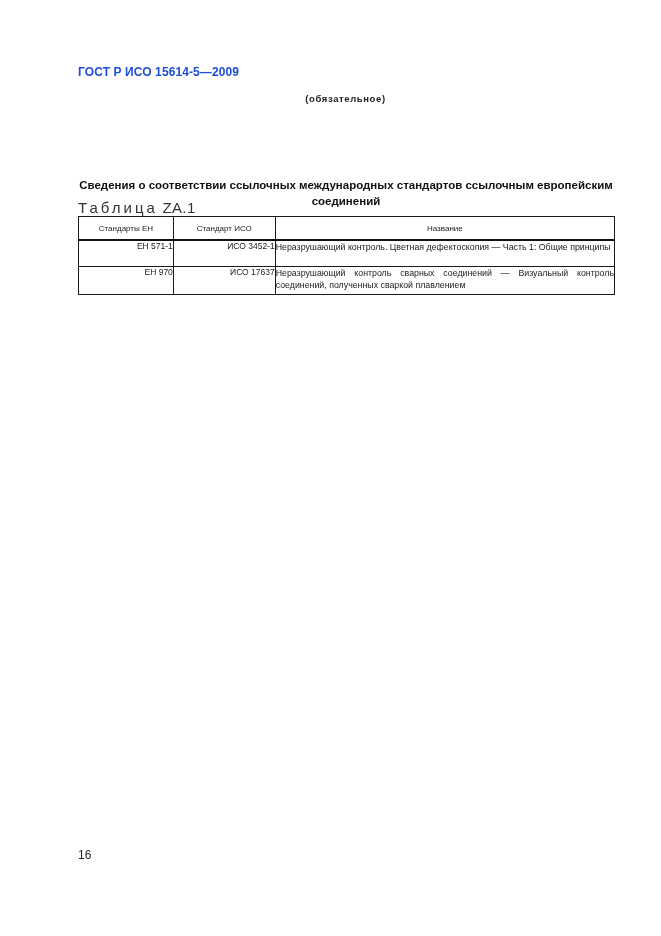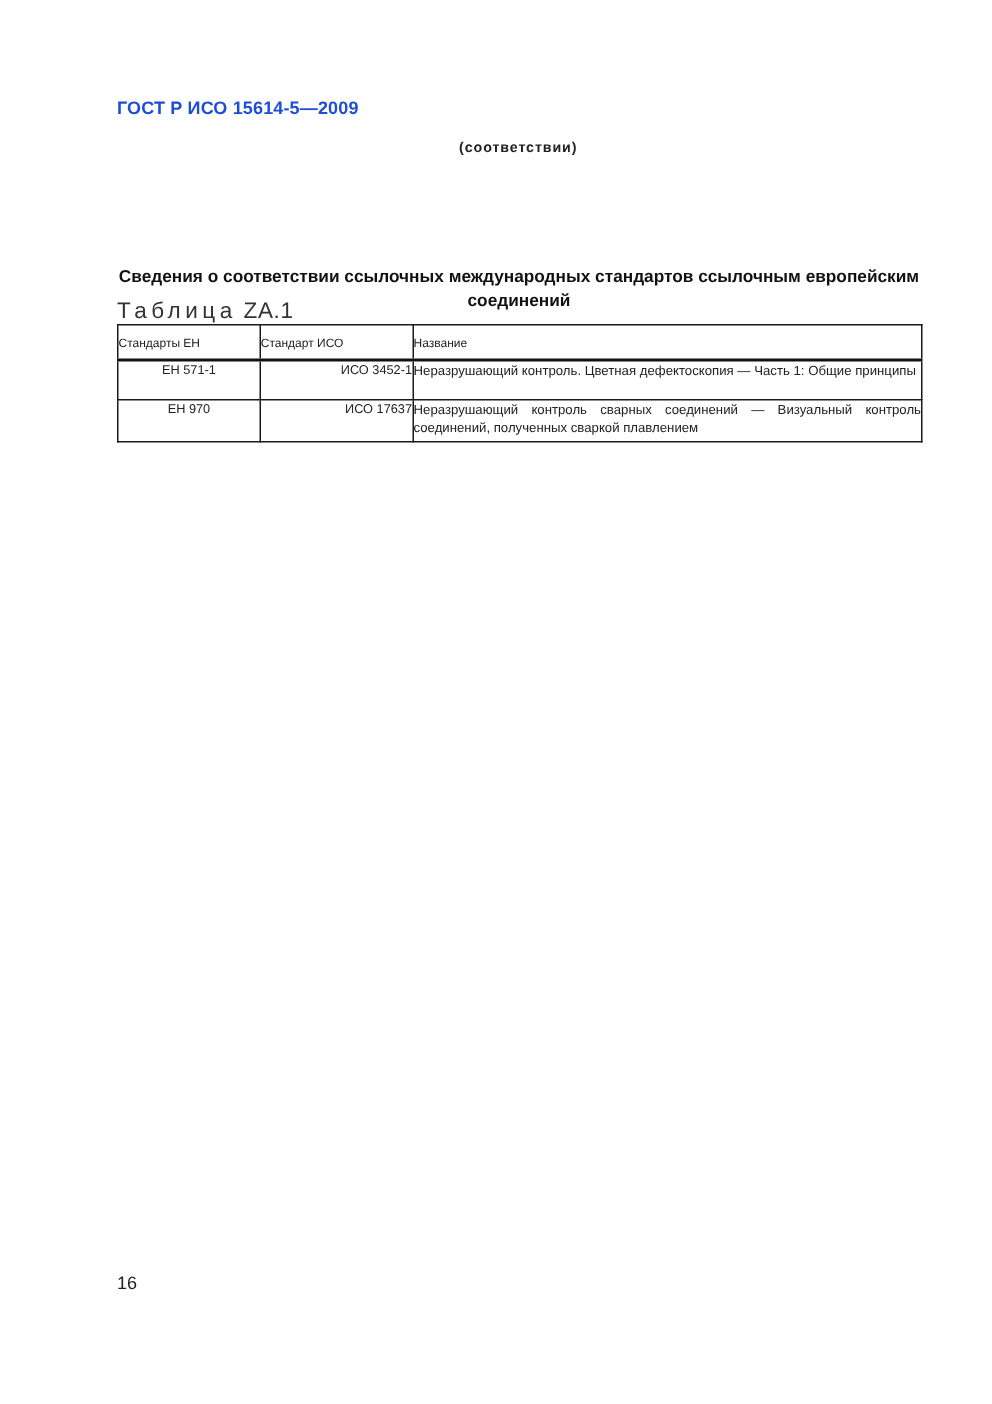--- a/index.html
+++ b/index.html
@@ -27,42 +27,42 @@
   }
   .table-caption .spaced { letter-spacing: 3px; }
   table.std {
     position: absolute; left: 78px; top: 216px; width: 537px;
     border-collapse: collapse; font-size: 8.5px; color: #222;
   }
   table.std th, table.std td {
     border: 1px solid #1a1a1a; vertical-align: top; padding: 0;
   }
   table.std th {
-    height: 22px; font-weight: normal; font-size: 8px; text-align: left; vertical-align: middle;
+    height: 22px; font-weight: normal; font-size: 8px; text-align: center; vertical-align: middle;
     border-bottom: 2px solid #111;
   }
   table.std col.c1 { width: 95px; }
   table.std col.c2 { width: 102px; }
   table.std col.c3 { width: 340px; }
-  td.en { padding: 5px 6px 4px 7px; text-align: center; }
+  td.en { padding: 5px 6px 4px 7px; text-align: right; }
   td.iso { padding: 5px 4px 4px 4px; text-align: right; }
   td.name {
     padding: 4px 7px 3px 8px; text-align: justify; line-height: 12.5px; font-size: 8.8px;
   }
   .page-number {
     position: absolute; left: 78px; top: 848px; font-size: 12px; color: #222;
   }
 </style>
 </head>
 <body>
 
 <div class="doc-header">ГОСТ Р ИСО 15614-5—2009</div>
 
 <div class="annex">
-  <div>(соответствии)</div>
+  <div>(обязательное)</div>
 </div>
 
 <div class="section-title">
   <div>Сведения о соответствии ссылочных международных стандартов ссылочным европейским</div>
   <div>соединений</div>
 </div>
 
 <div class="table-caption">
   <span class="spaced">Таблица</span>
   <span>ZA.1</span>

